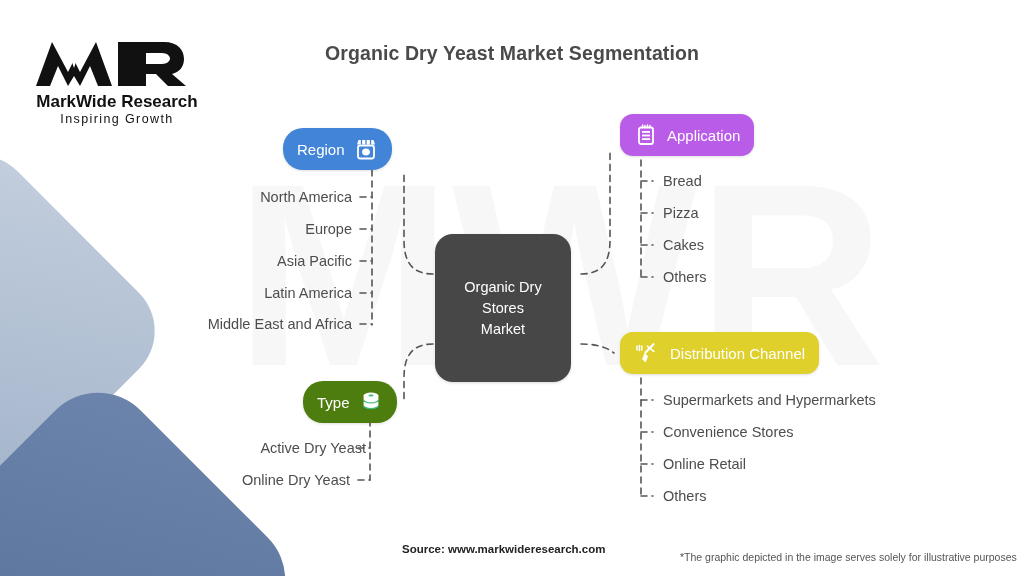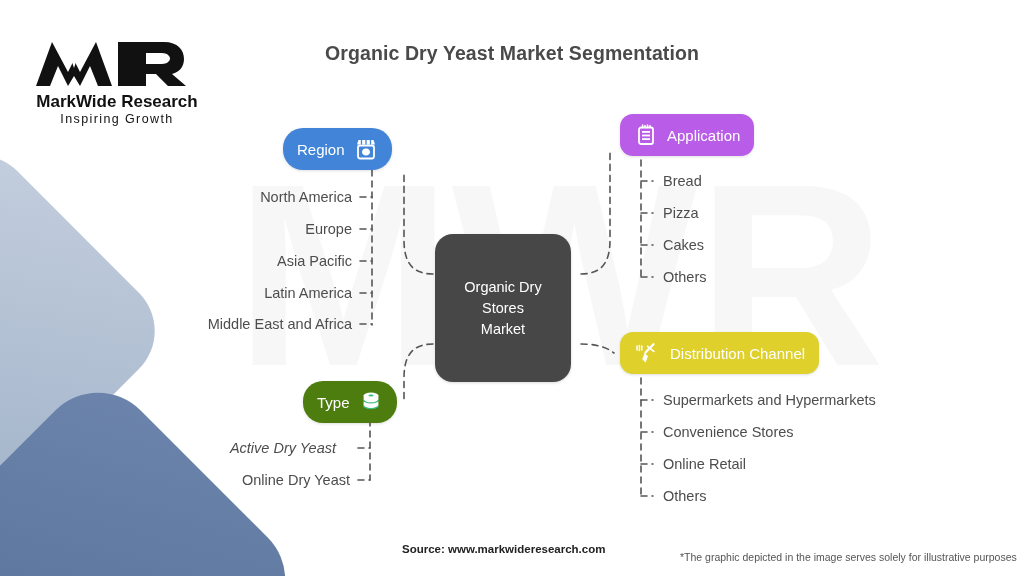--- a/index.html
+++ b/index.html
@@ -157,21 +157,21 @@
     <svg class="bicon" viewBox="0 0 24 24">
       <ellipse cx="12" cy="5.6" rx="7.4" ry="3" fill="#fff"></ellipse>
       <path d="M4.6 5.6 v4 c0 1.65 3.3 3 7.4 3 s7.4-1.35 7.4-3 v-4" fill="#fff"></path>
       <path d="M4.6 11.4 v4 c0 1.65 3.3 3 7.4 3 s7.4-1.35 7.4-3 v-4" fill="#fff"></path>
       <ellipse cx="12" cy="5.6" rx="2.6" ry="1" fill="#3cbd80"></ellipse>
       <path d="M4.6 9.9 c0 1.65 3.3 3 7.4 3 s7.4-1.35 7.4-3" fill="none" stroke="#3cbd80" stroke-width="1.3"></path>
       <path d="M4.6 15.6 c0 1.65 3.3 3 7.4 3 s7.4-1.35 7.4-3" fill="none" stroke="#3cbd80" stroke-width="1.3"></path>
     </svg>
     <span class="btext">Type</span>
   </div>
-  <div class="leaf right-align" style="left:336px;top:440px;font-style:italic;">Active Dry Yeast</div>
+  <div class="leaf right-align" style="left:366px;top:440px;">Active Dry Yeast</div>
   <div class="leaf right-align" style="left:350px;top:472px;">Online Dry Yeast</div>
 
   <div class="badge" id="badge-application">
     <svg class="bicon" viewBox="0 0 24 24">
       <rect x="5" y="4.5" width="14" height="16.5" rx="2" fill="none" stroke="#fff" stroke-width="1.8"></rect>
       <rect x="8" y="8" width="8" height="1.8" fill="#fff"></rect>
       <rect x="8" y="11.6" width="8" height="1.8" fill="#fff"></rect>
       <rect x="8" y="15.2" width="8" height="1.8" fill="#fff"></rect>
       <path d="M8.6 4.5 L8.6 2 M11 4.5 L11 2.4 M13.5 4.5 L13.5 2 M16 4.5 L16 2.4" stroke="#fff" stroke-width="1.5" stroke-linecap="round"></path>
     </svg>

